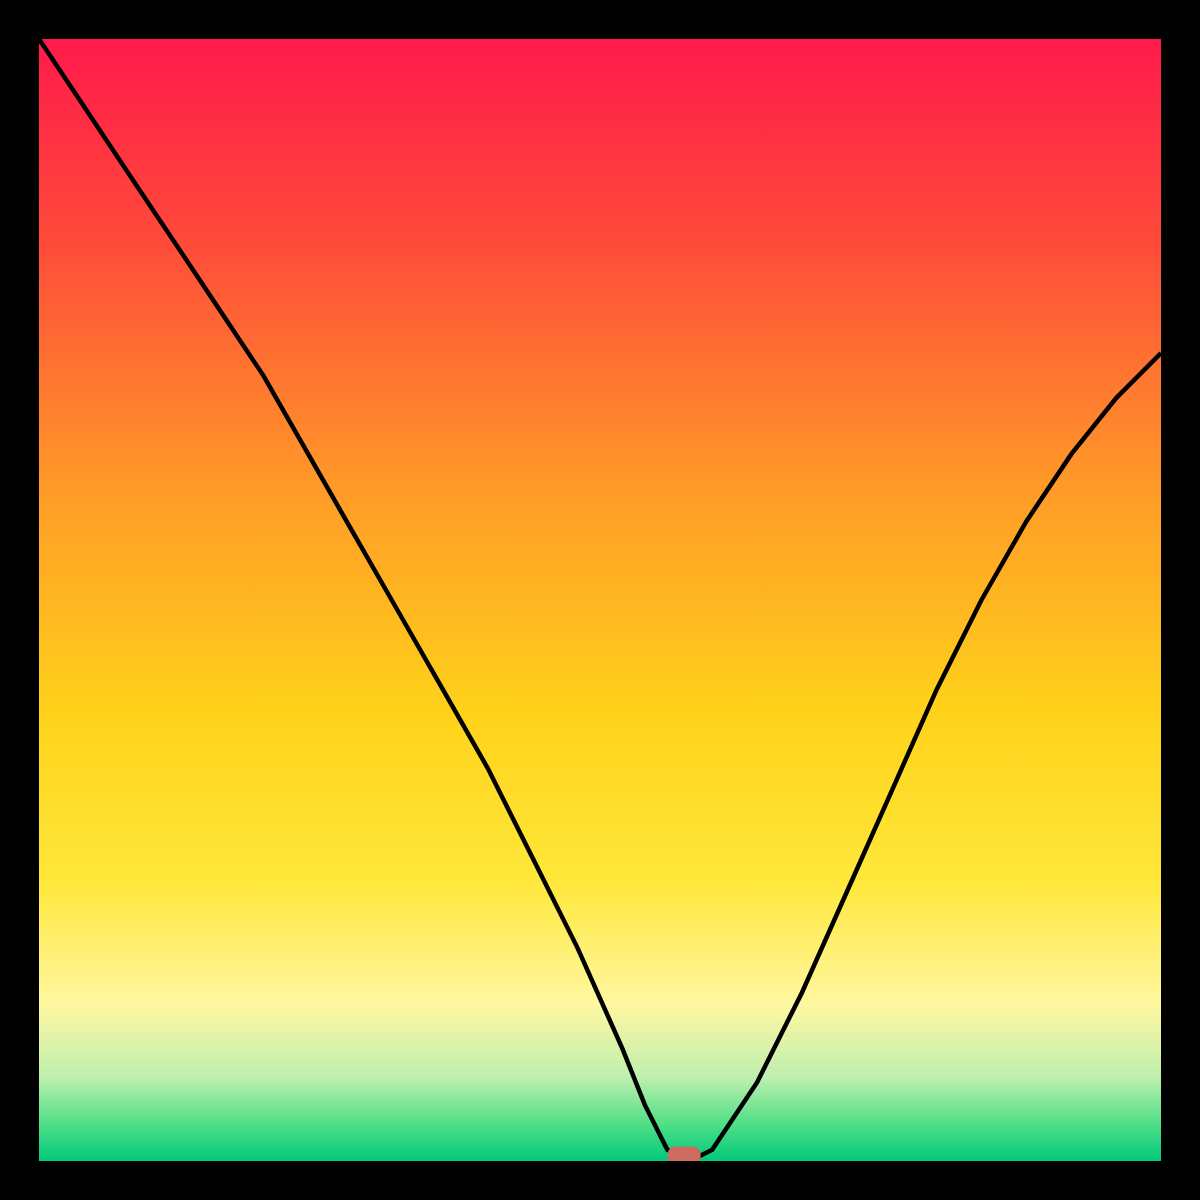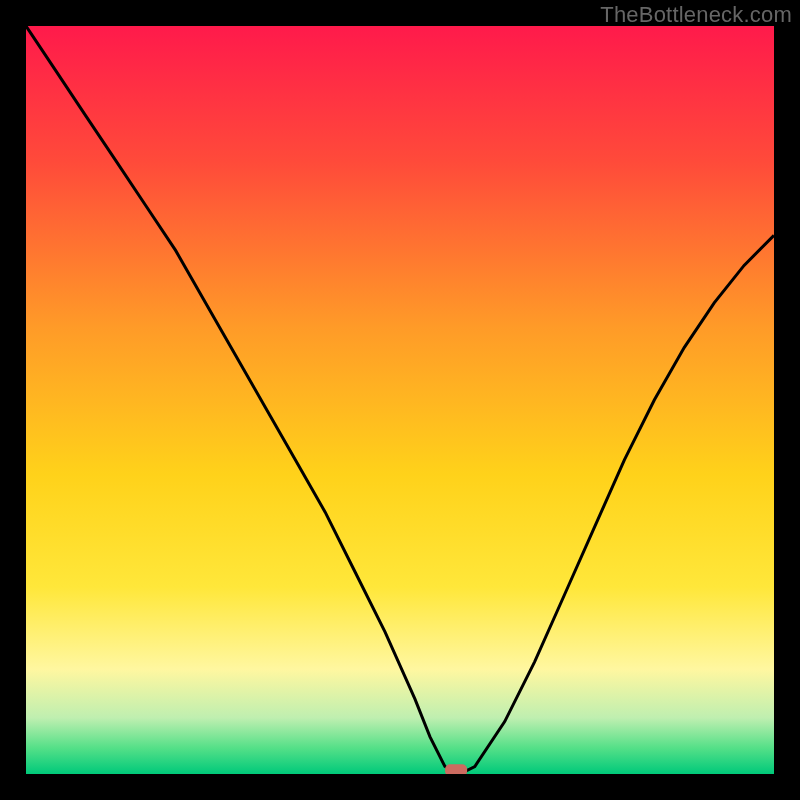--- a/index.html
+++ b/index.html
@@ -34,21 +34,20 @@
     letter-spacing: 0.2px;
     font-weight: 400;
   }
   svg { display: block; }
 </style>
 </head>
 <body>
 
 <div class="frame">
 
-  <div class="watermark">TheBottleneck.com</div>
 
   <div class="plot">
     <svg id="chart-svg" width="748" height="748" viewBox="0 0 748 748">
       <defs>
         <linearGradient id="bg-grad" x1="0" y1="0" x2="0" y2="1">
             <stop offset="0%" stop-color="#ff1a4b"></stop>
             <stop offset="18%" stop-color="#ff4a3a"></stop>
             <stop offset="40%" stop-color="#ff9a28"></stop>
             <stop offset="60%" stop-color="#ffd21a"></stop>
             <stop offset="75%" stop-color="#ffe73a"></stop>

